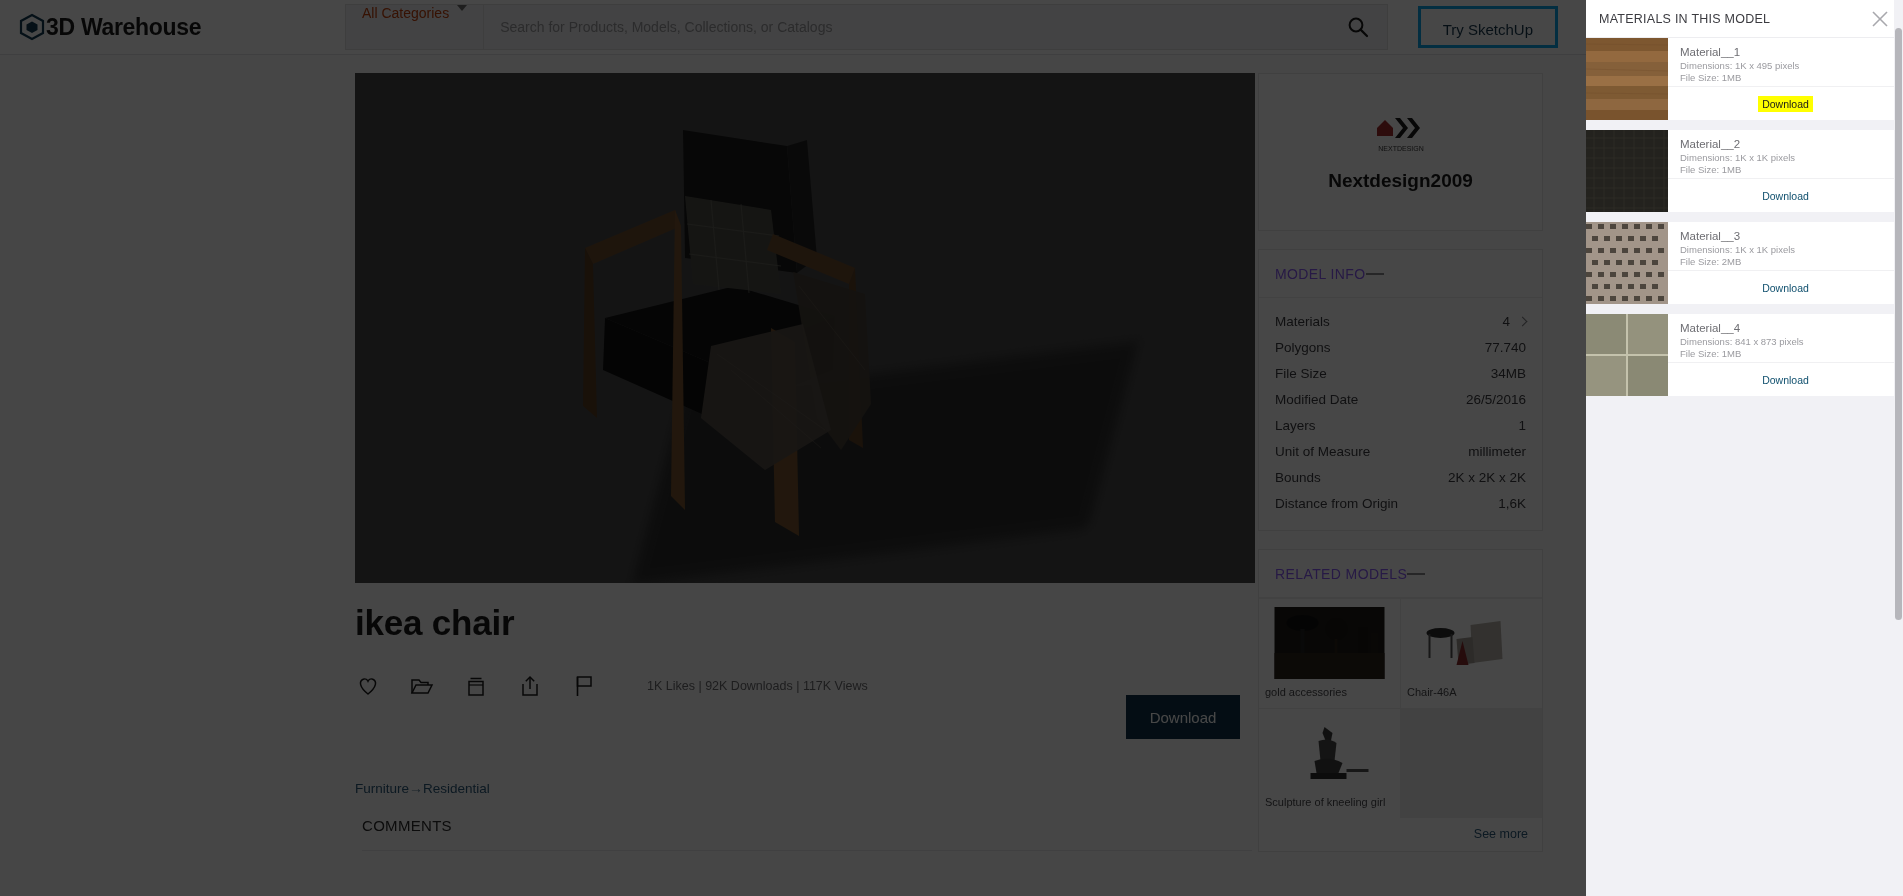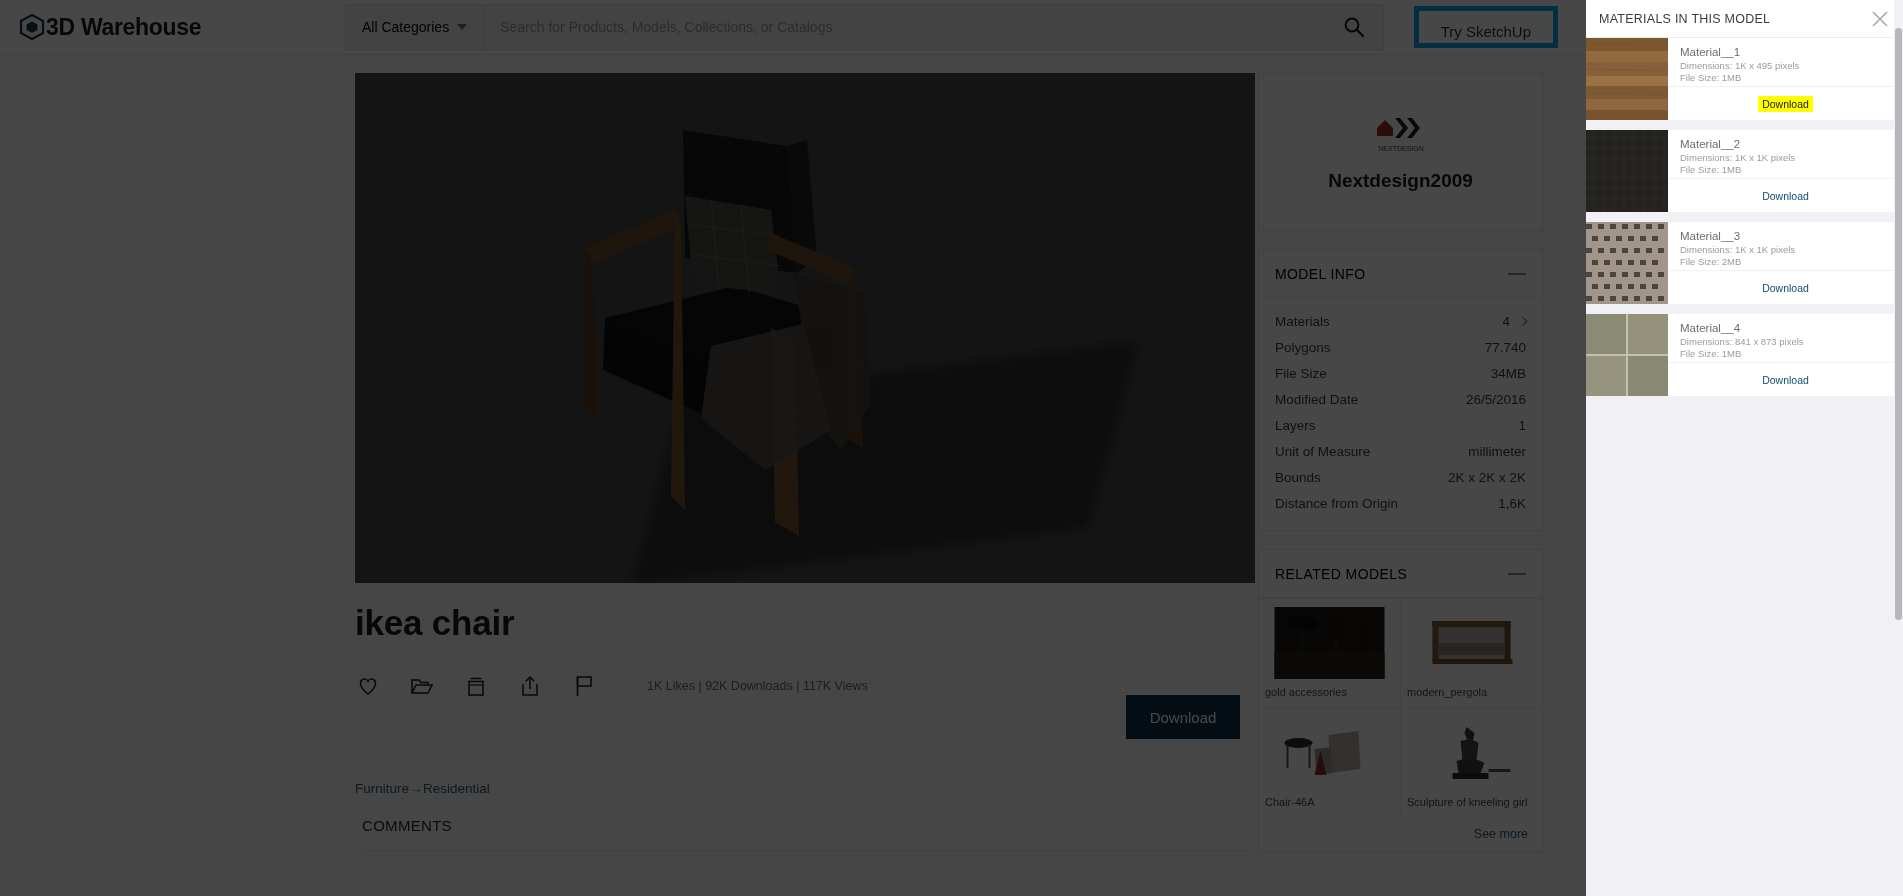--- a/index.html
+++ b/index.html
@@ -66,27 +66,26 @@
     align-items: center;
     height: 46px;
     flex: 1;
     max-width: 1050px;
     background: #f0f0f3;
     border: 1px solid #dededf;
     margin-left: 25px;
   }
   .cat-select {
     display: flex;
-    align-items: center;
     gap: 8px;
     height: 100%;
     padding: 0 16px;
     border-right: 1px solid #dededf;
     font-size: 14px;
-    color: #000000;
+    color: #c2410c;
     white-space: nowrap;
     cursor: pointer;
     background: #f0f0f3;
   }
   .chev-down {
     width: 0; height: 0;
     border-left: 5px solid transparent;
     border-right: 5px solid transparent;
     border-top: 6px solid #6b6b6b;
   }
@@ -110,21 +109,21 @@
     justify-content: center;
     background: transparent;
     border: 0;
     cursor: pointer;
   }
   .trysketchup {
     margin-left: 30px;
     margin-right: 28px;
     height: 42px;
     padding: 12px 22px;
-    border: 5px solid #0ea5e9;
+    border: 3px solid #0ea5e9;
     background: #ffffff;
     color: #17374d;
     font-size: 15px;
     font-family: "Liberation Sans", sans-serif;
     cursor: pointer;
     white-space: nowrap;
   }
 
   
   .content {
@@ -253,25 +252,24 @@
   .author-logo { width: 64px; height: 44px; }
   .author-name {
     font-size: 19px;
     font-weight: 700;
     color: #1c1c1c;
   }
   .card-head {
     height: 48px;
     display: flex;
     align-items: center;
-    justify-content: space-between;
     padding: 0 16px;
     font-size: 14px;
     letter-spacing: .4px;
-    color: #000000;
+    color: #8b5cf6;
     border-bottom: 1px solid #ececee;
   }
   .collapse-btn {
     width: 18px; height: 2px;
     background: #8a8a8e;
     border: 0;
     cursor: pointer;
   }
   .info-list { padding: 10px 16px 14px; }
   .info-row {
@@ -614,32 +612,20 @@
                 <rect width="110" height="72" fill="#1d1a16"></rect>
                 <rect x="0" y="46" width="110" height="26" fill="#2e241b"></rect>
                 <ellipse cx="28" cy="16" rx="16" ry="8" fill="#111"></ellipse>
                 <rect x="26" y="22" width="4" height="24" fill="#222"></rect>
                 <circle cx="62" cy="22" r="11" fill="#1b1713"></circle>
                 <rect x="60" y="32" width="3" height="14" fill="#2b2117"></rect>
                 <rect x="84" y="20" width="9" height="26" fill="#1a1714"></rect>
                 <rect x="96" y="26" width="8" height="20" fill="#221d17"></rect>
               </svg>
               <div class="rel-label">gold accessories</div>
-            </div>
-            <div class="rel-item">
-              <svg class="rel-thumb" viewBox="0 0 110 72">
-                <rect width="110" height="72" fill="#ffffff"></rect>
-                <rect x="16" y="14" width="78" height="40" fill="#b8b3ab"></rect>
-                <rect x="16" y="14" width="78" height="6" fill="#7a5c38"></rect>
-                <rect x="16" y="14" width="6" height="40" fill="#7a5c38"></rect>
-                <rect x="88" y="14" width="6" height="40" fill="#6b5130"></rect>
-                <rect x="22" y="36" width="66" height="12" fill="#8d8a86"></rect>
-                <rect x="16" y="52" width="80" height="5" fill="#6b5130"></rect>
-              </svg>
-              <div class="rel-label">modern_pergola</div>
             </div>
             <div class="rel-item">
               <svg class="rel-thumb" viewBox="0 0 110 72">
                 <rect width="110" height="72" fill="#ffffff"></rect>
                 <path d="M54 18 L84 14 L86 52 L56 56 Z" fill="#b6b1a9"></path>
                 <path d="M40 32 L56 30 L58 56 L42 58 Z" fill="#a09b93"></path>
                 <ellipse cx="24" cy="26" rx="14" ry="5" fill="#2b2b2b"></ellipse>
                 <rect x="12" y="27" width="2" height="24" fill="#555"></rect>
                 <rect x="34" y="27" width="2" height="24" fill="#555"></rect>
                 <path d="M46 34 L52 58 L40 58 Z" fill="#8a2b2b"></path>

